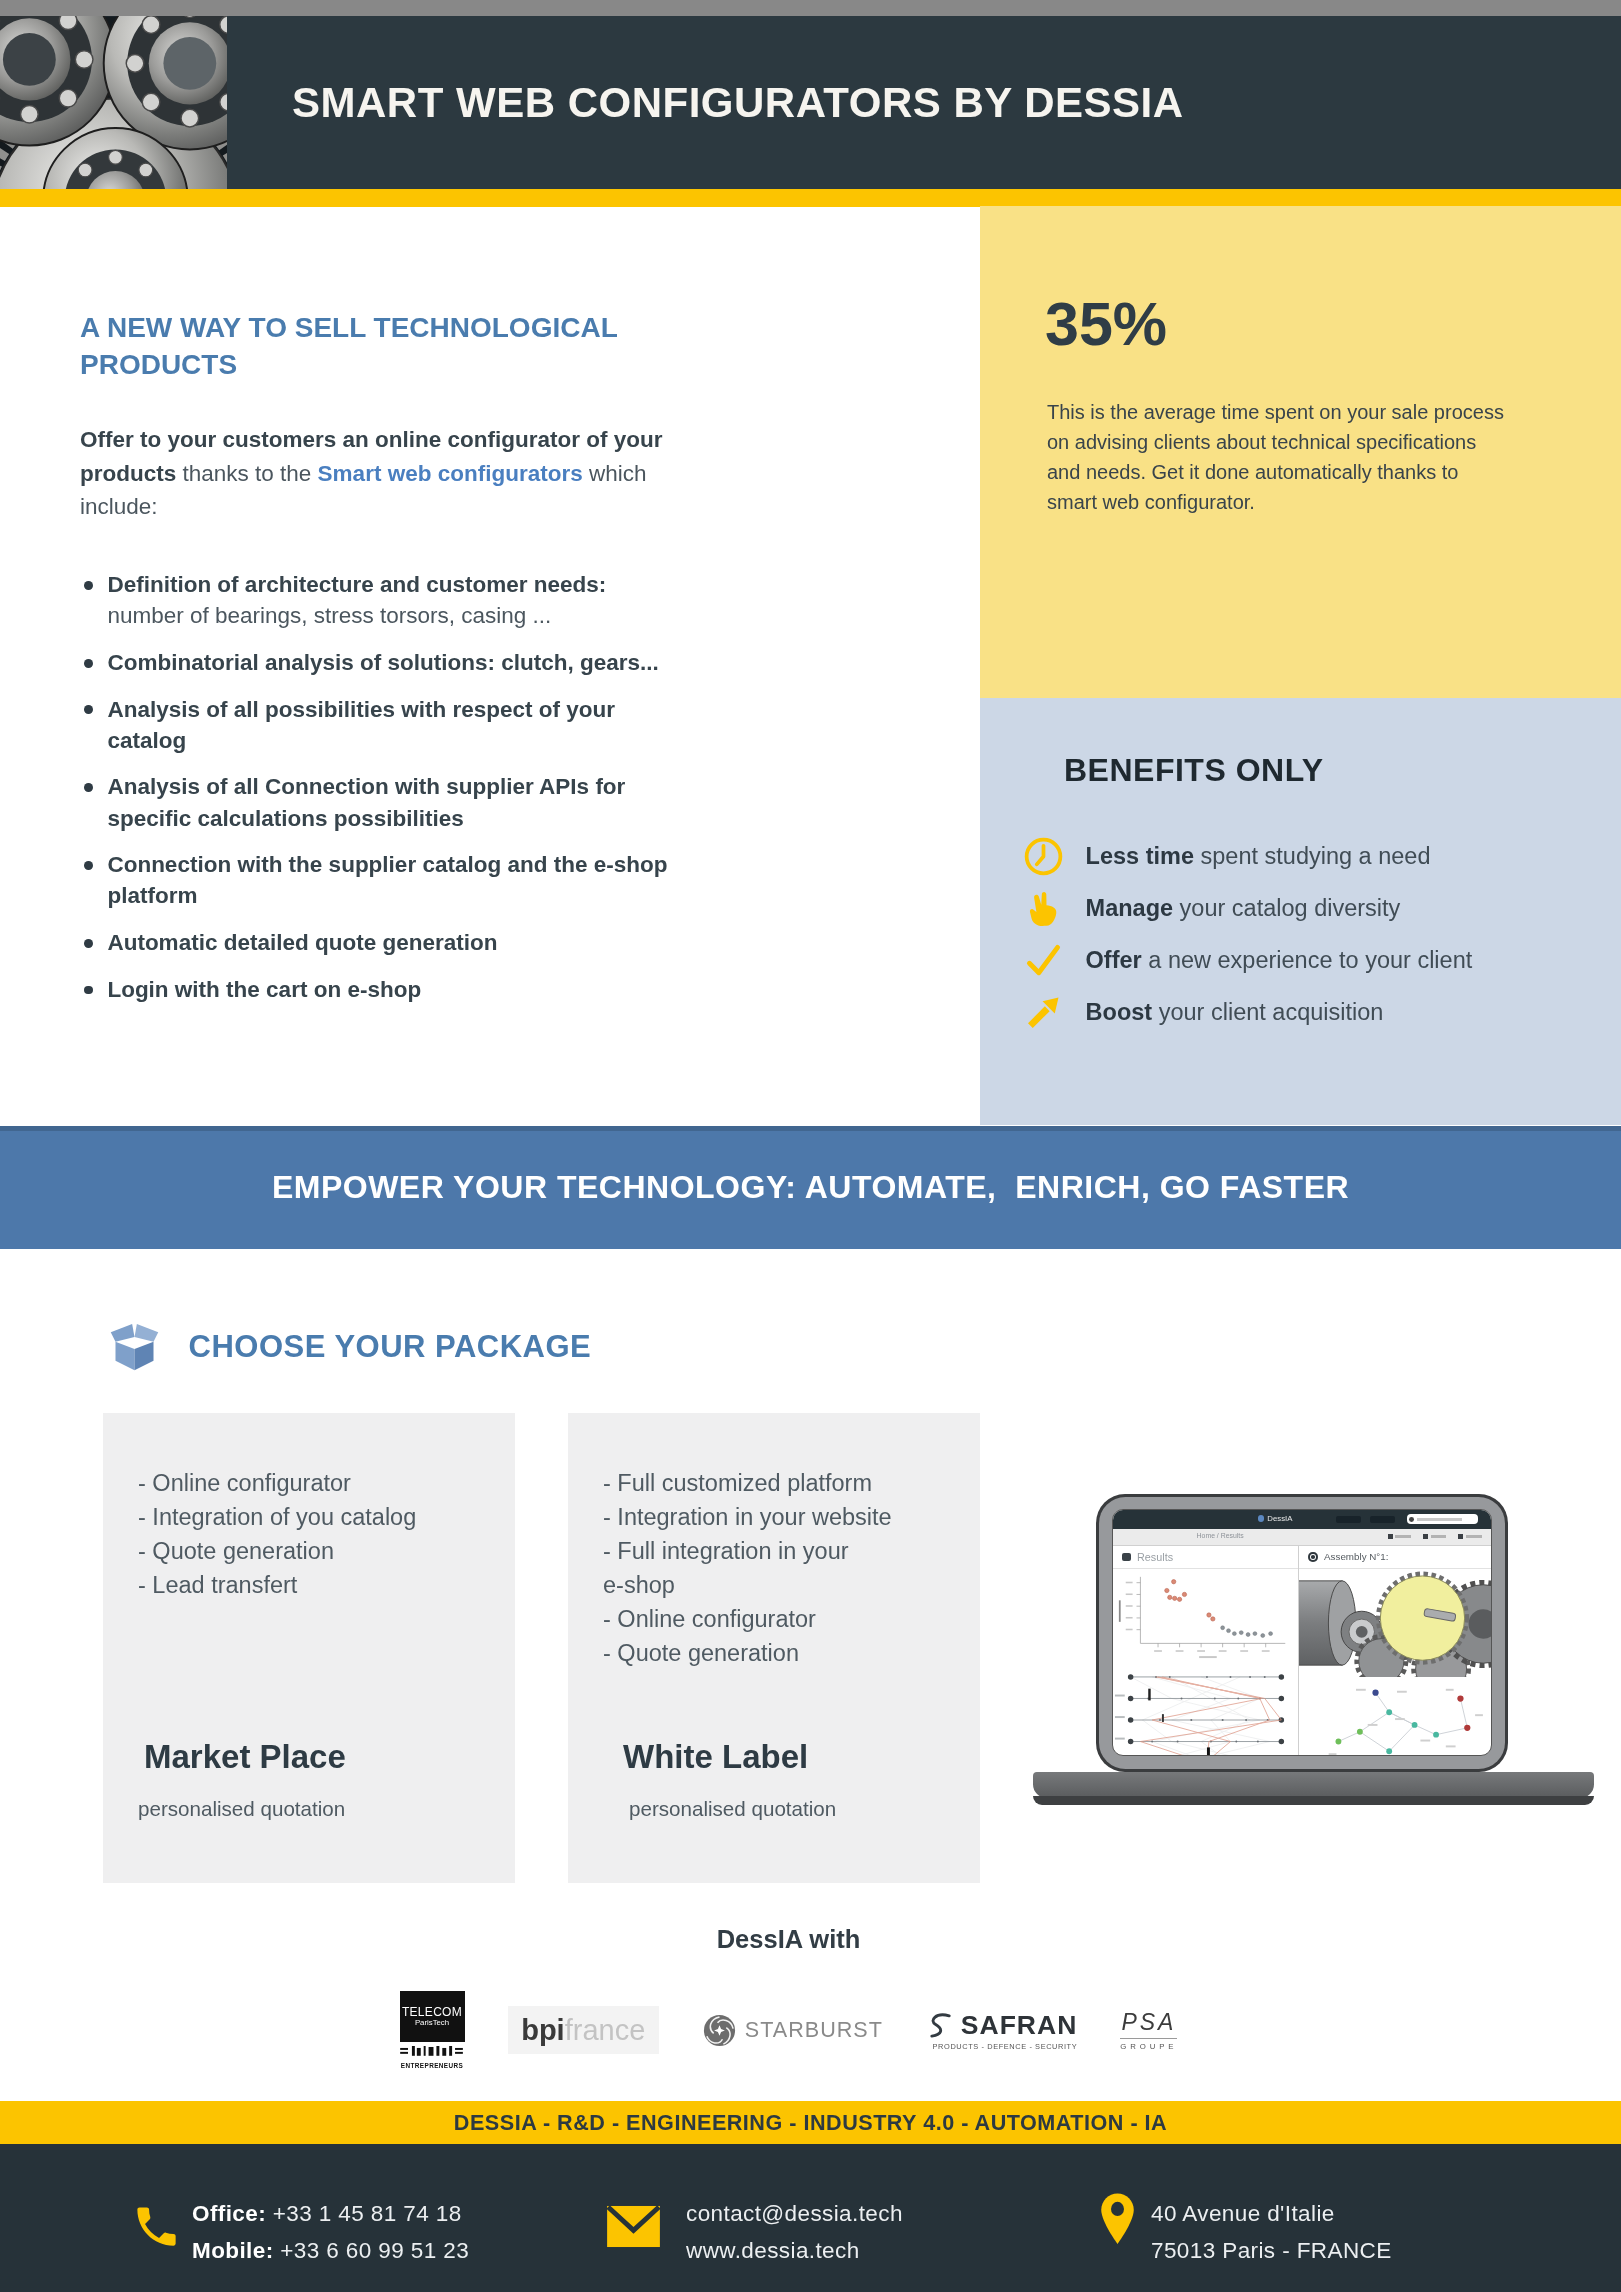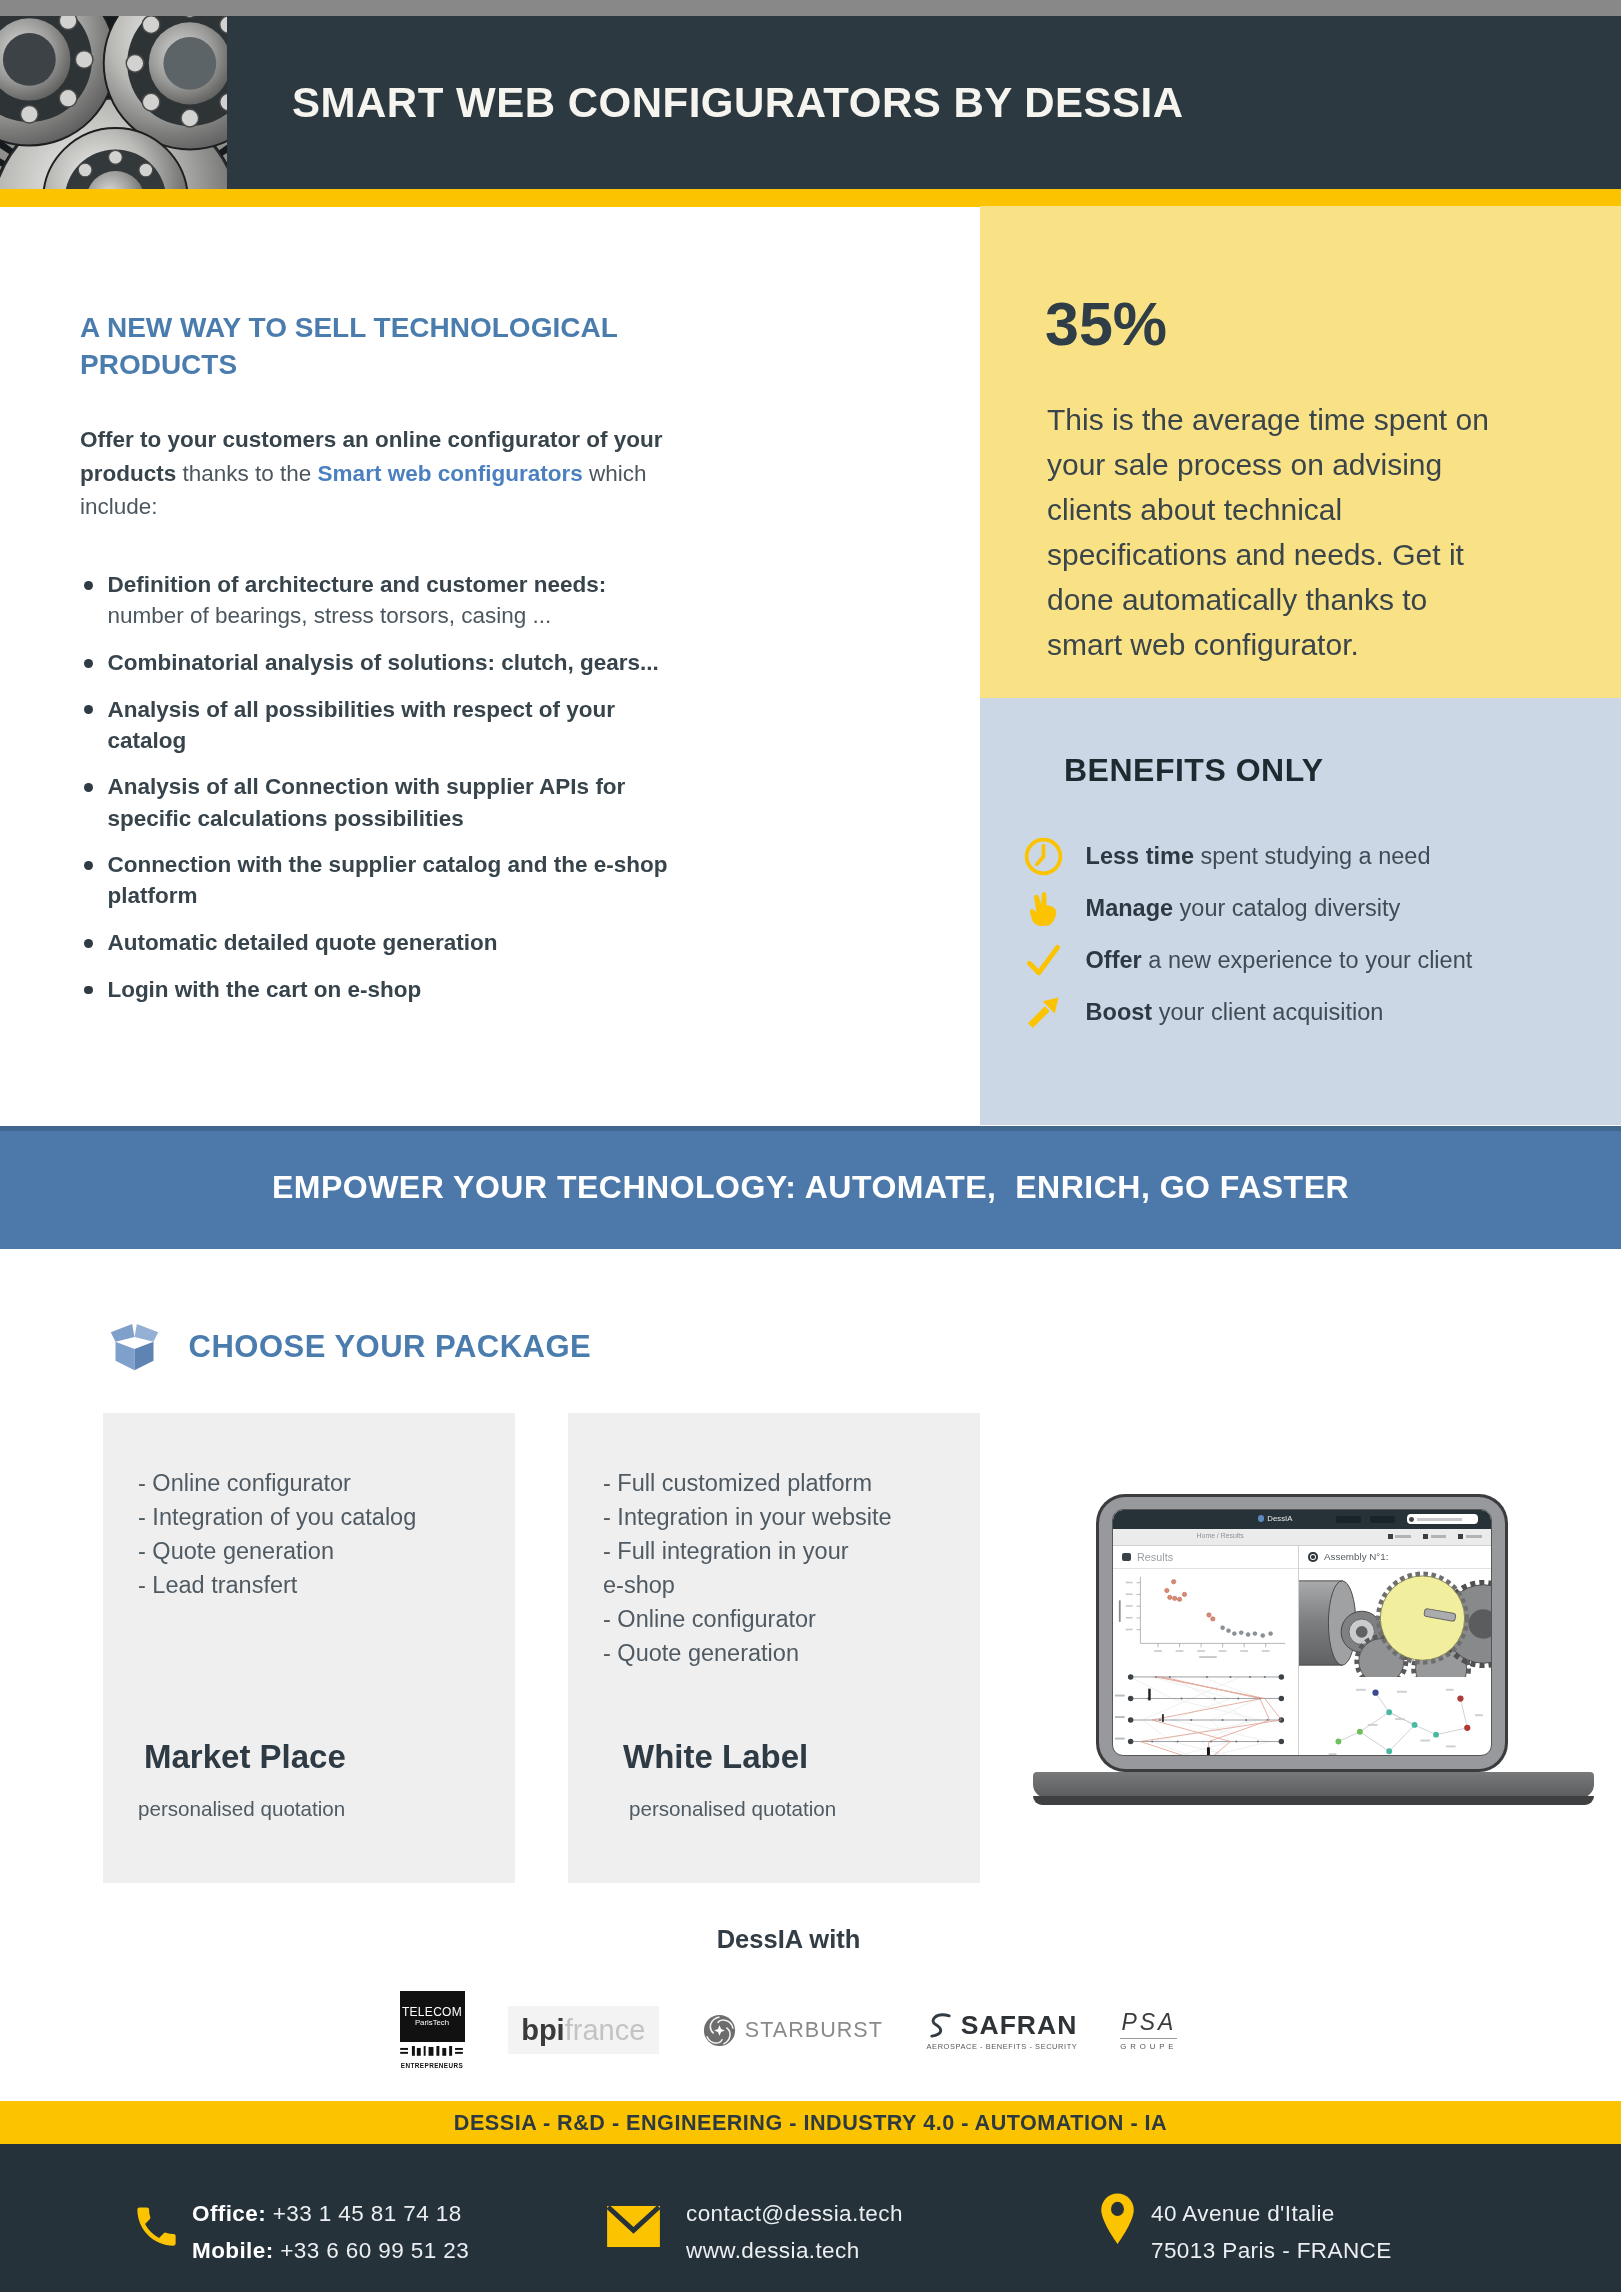--- a/index.html
+++ b/index.html
@@ -7,21 +7,21 @@
         font-family:"Liberation Sans",sans-serif;overflow:hidden;margin:16px auto;}
   
   .header{position:absolute;left:0;top:0;width:1621px;height:173px;background:#2c3940;}
   .gears-photo{position:absolute;left:0;top:0;width:227px;height:173px;}
   .header-title{position:absolute;left:292px;top:0;height:173px;display:flex;align-items:center;
         color:#f6f4ef;font-size:42px;font-weight:700;letter-spacing:0.5px;}
   .stripe-top{position:absolute;left:0;top:173px;width:1621px;height:17.6px;background:#fcc400;}
   
   .stat-box{position:absolute;left:980px;top:190px;width:641px;height:492px;background:#f9e186;}
   .stat-value{position:absolute;left:65px;top:83px;font-size:61px;font-weight:700;color:#2f3d46;}
-  .stat-desc{position:absolute;left:67px;top:191px;width:463px;font-size:30px;line-height:1.5;color:#39444b;}
+  .stat-desc{position:absolute;left:67px;top:191px;width:463px;font-size:20px;line-height:1.5;color:#39444b;}
   .benefits-box{position:absolute;left:980px;top:682px;width:641px;height:427px;background:#ccd7e6;}
   .benefits-heading{position:absolute;left:84px;top:54px;font-size:32px;font-weight:700;color:#1f2930;letter-spacing:0.5px;}
   .benefit-list{position:absolute;left:41px;top:132px;width:578px;}
   .benefit{display:flex;align-items:center;height:52px;gap:19.6px;}
   .benefit .txt{font-size:23.5px;color:#404c55;}
   .benefit .txt b{color:#2c3842;}
   .bicon{width:45px;height:45px;flex:0 0 45px;}
   
   .intro{position:absolute;left:80px;top:294px;width:608px;}
   .intro h1{margin:0;width:588px;font-size:28px;line-height:1.32;font-weight:700;color:#4a7cae;}
@@ -540,21 +540,21 @@
         </svg>
         <span class="t">STARBURST</span>
       </div>
       <div class="logo-safran">
         <div class="row">
           <svg width="29" height="29" viewBox="0 0 30 30">
             <path d="M24 5 C10 1 3 10 10 14 C17 18 18 24 6 26" fill="none" stroke="#333b42" stroke-width="3" stroke-linecap="round"></path>
           </svg>
           <span class="t">SAFRAN</span>
         </div>
-        <div class="sub">AEROSPACE - BENEFITS - SECURITY</div>
+        <div class="sub">PRODUCTS - DEFENCE - SECURITY</div>
       </div>
       <div class="logo-psa">
         <div class="t">PSA</div>
         <div class="line"></div>
         <div class="sub">GROUPE</div>
       </div>
     </div>
   </div>
 
   <div class="tagline">

